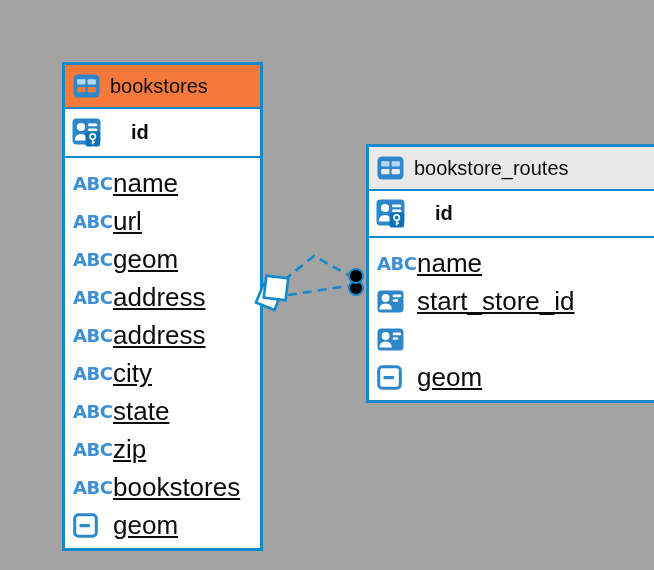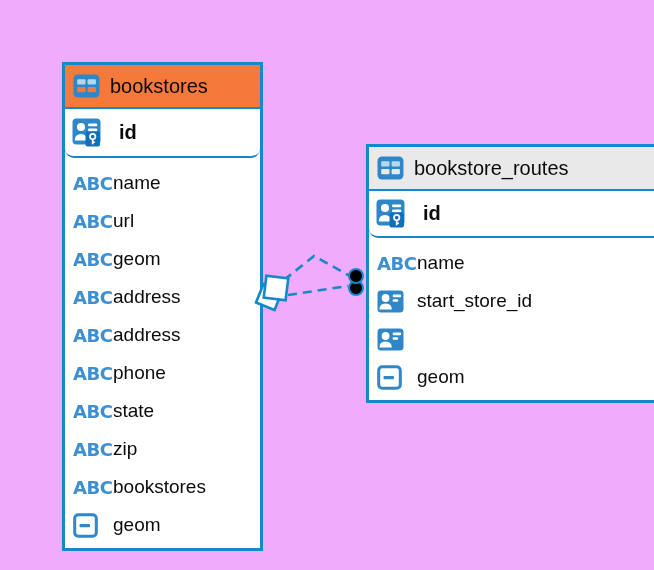--- a/index.html
+++ b/index.html
@@ -1,38 +1,38 @@
 <!DOCTYPE html>
 <html><head>
 <meta charset="utf-8">
 <style>
   html,body{margin:0;padding:0;background:#ffffff;}
   body{width:654px;height:570px;position:relative;overflow:hidden;
        font-family:"Liberation Sans", sans-serif;-webkit-font-smoothing:antialiased;}
 
-  .canvas{position:absolute;inset:0;background:#f0abfc;}
+  .canvas{position:absolute;inset:0;background:#a3a3a3;}
 
   
   .etable{position:absolute;box-sizing:border-box;background:#ffffff;
           border:3px solid var(--accent);}
   .etable--orange{--hdrbg:#F5793B;}
   .etable--gray{--hdrbg:#E9E9E9;}
   :root{--accent:#1389cc;--iconblue:#2e87c9;--abcblue:#3e8ed2;}
 
   .ehdr{height:42px;background:var(--hdrbg);display:flex;align-items:center;
         padding:0 8px;gap:9px;border-bottom:2px solid var(--accent);}
   .ehdr .ttl{font-size:20px;color:#0b0b0b;white-space:nowrap;}
 
-  .pkrow{height:47px;display:flex;align-items:center;gap:14px;padding:0 7px;
-         border-bottom:2px solid var(--accent);background:#fff;border-radius:9px;}
+  .pkrow{height:47px;display:flex;align-items:center;gap:26px;padding:0 7px;
+         border-bottom:2px solid var(--accent);background:#fff;}
   .pkrow .pname{font-size:20px;font-weight:bold;color:#0b0b0b;}
 
   .cols{padding:6px 0 4px 0;}
   .crow{height:38px;display:flex;align-items:center;gap:8px;padding:0 8px;}
-  .crow .cname{font-size:19px;color:#0b0b0b;white-space:nowrap;}
+  .crow .cname{font-size:26px;color:#0b0b0b;white-space:nowrap;text-decoration:underline;}
 
   .icol{width:32px;min-width:32px;display:flex;align-items:center;justify-content:flex-start;}
   .abc{font-size:18px;font-weight:800;letter-spacing:-0.5px;color:var(--abcblue);
        font-family:"DejaVu Sans", sans-serif;}
 
   svg{display:block;}
   .connector{position:absolute;left:0;top:0;pointer-events:none;}
 </style>
 </head>
 <body>
@@ -99,21 +99,21 @@
       <div class="crow">
         <span class="icol">
             <span class="abc">ABC</span>
           </span>
         <span class="cname">address</span>
       </div>
       <div class="crow">
         <span class="icol">
             <span class="abc">ABC</span>
           </span>
-        <span class="cname">phone</span>
+        <span class="cname">city</span>
       </div>
       <div class="crow">
         <span class="icol">
             <span class="abc">ABC</span>
           </span>
         <span class="cname">state</span>
       </div>
       <div class="crow">
         <span class="icol">
             <span class="abc">ABC</span>

